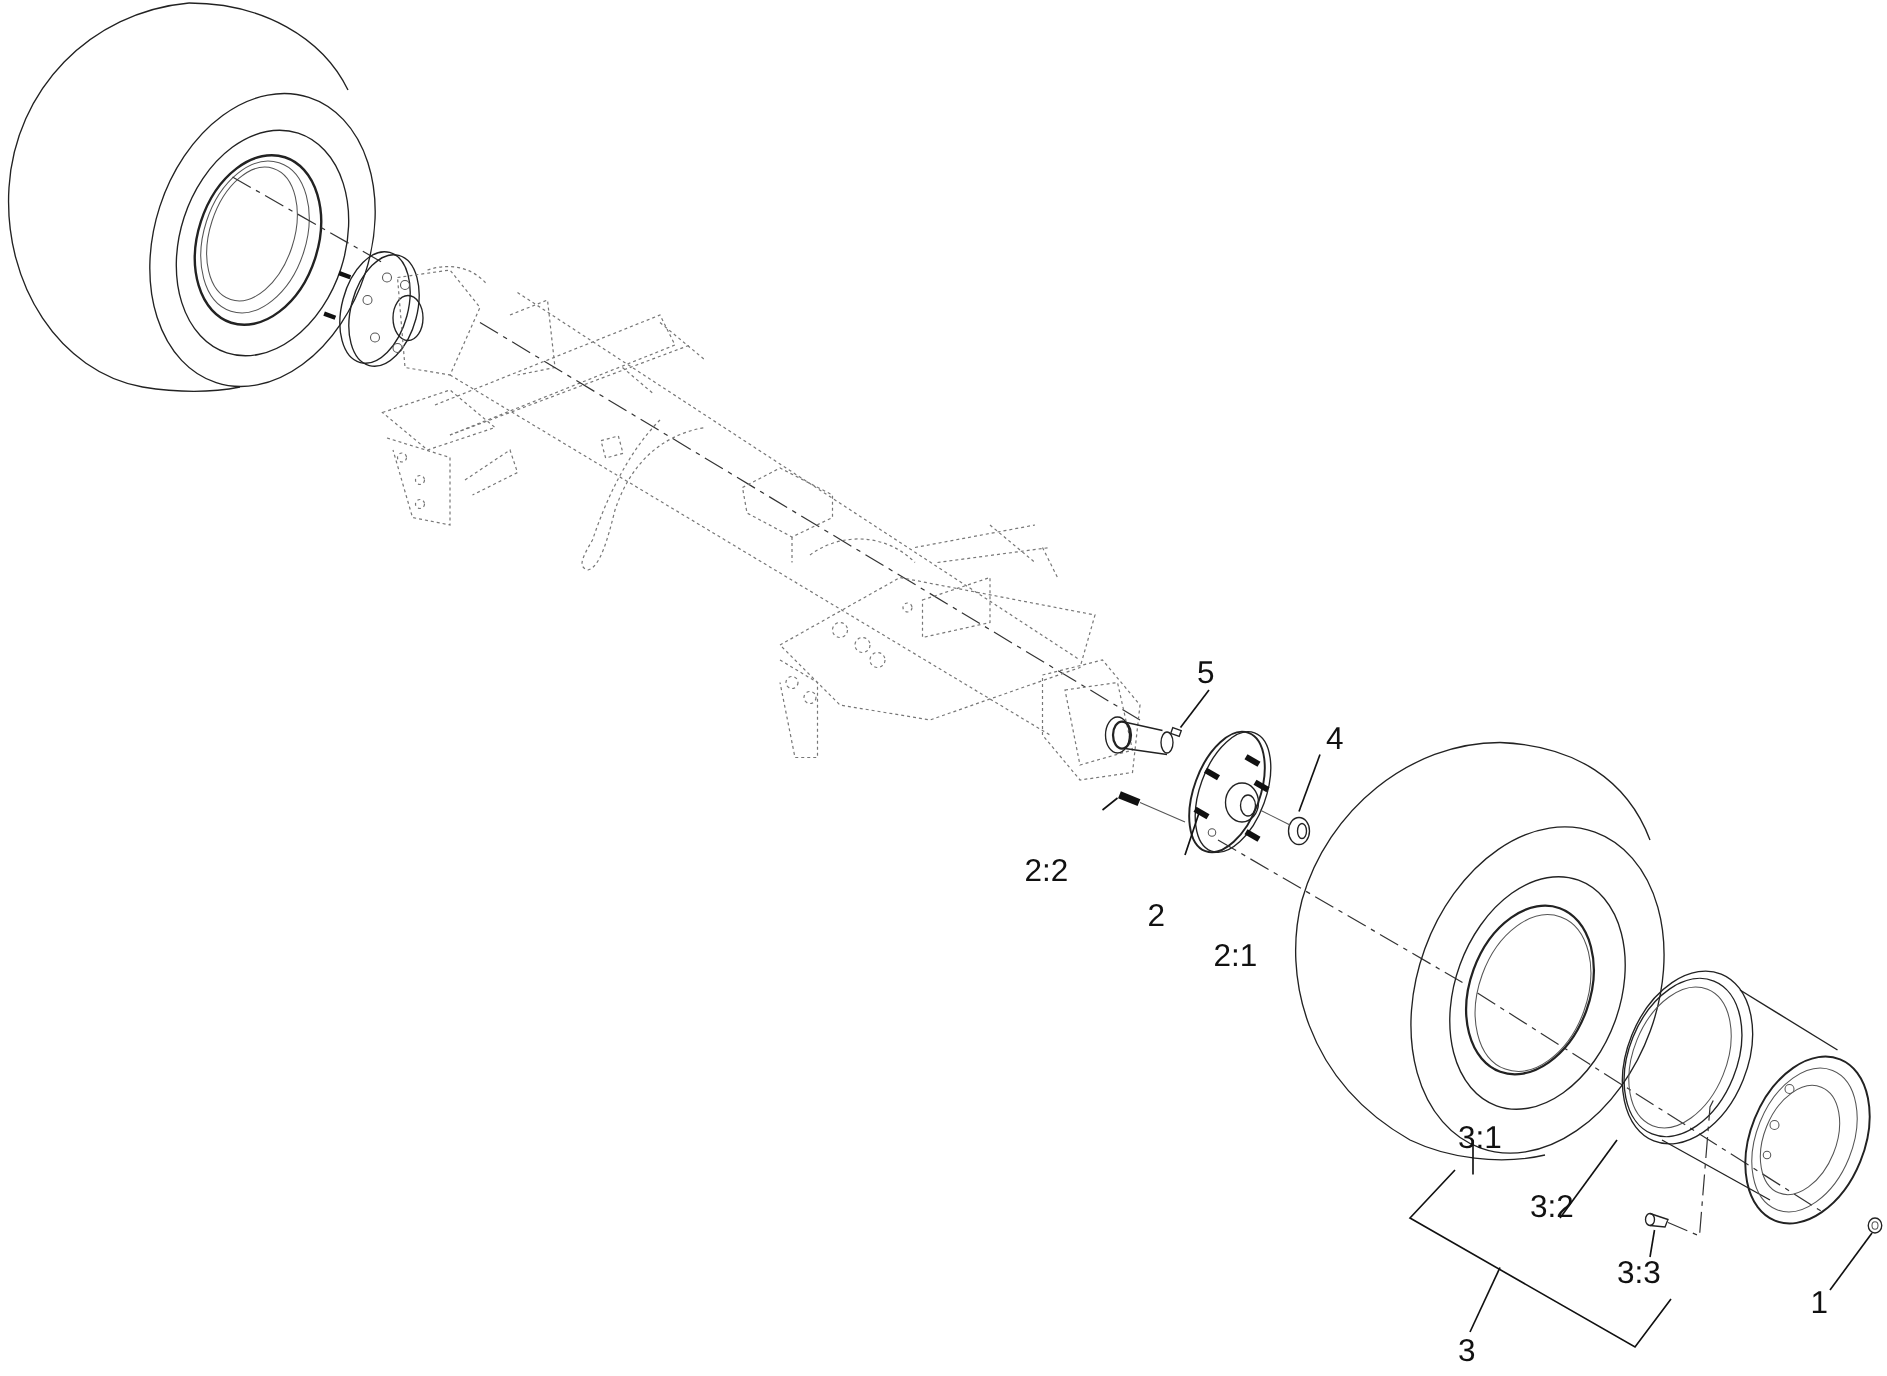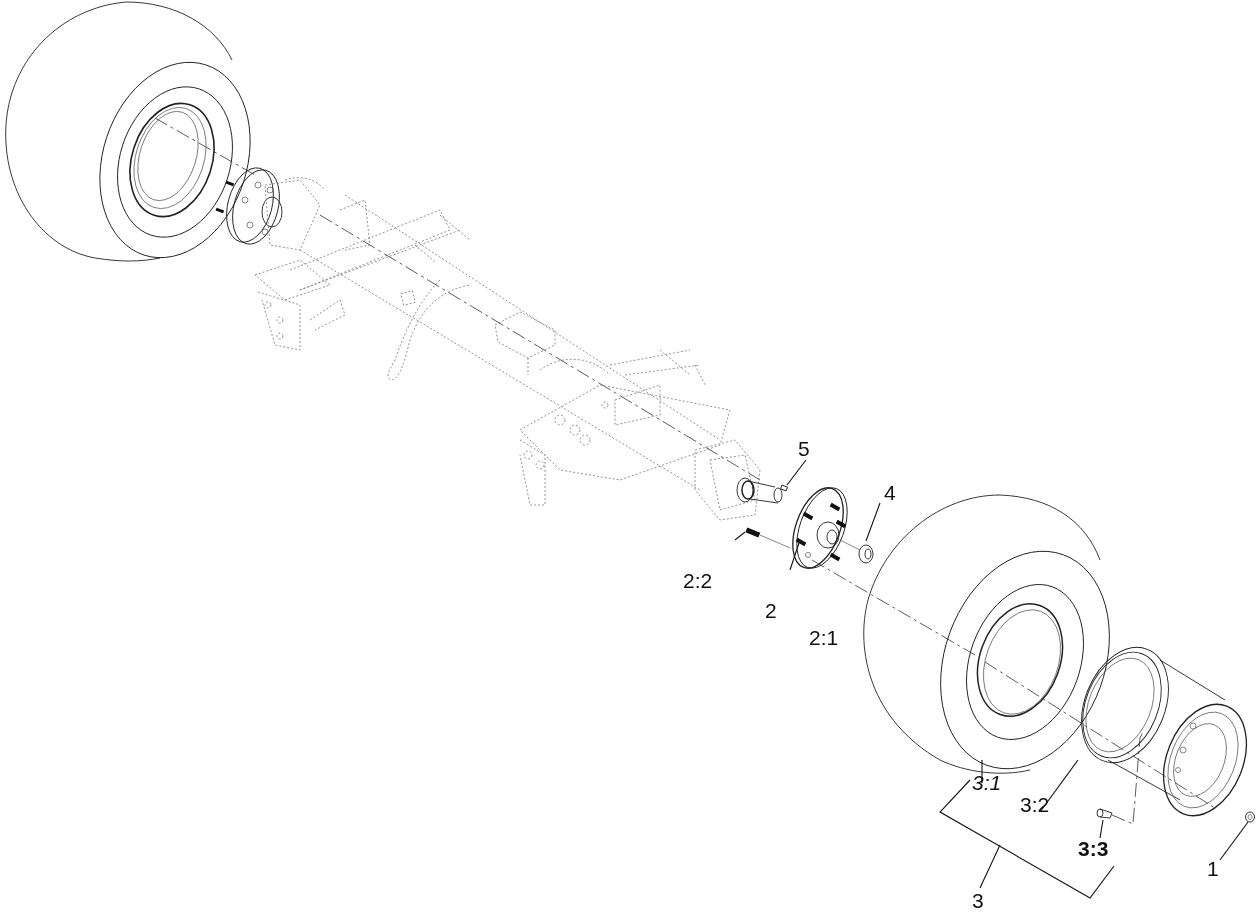--- a/index.html
+++ b/index.html
@@ -170,17 +170,17 @@
     <path class="leader" d="M970,780 L940,812 L1090,898 L1114,866"></path>
     <path class="leader" d="M980,888 L1000,845"></path>
   </g>
 </svg>
 
 <div class="callout" style="left:798px; top:438px;">5</div>
 <div class="callout" style="left:884px; top:482px;">4</div>
 <div class="callout" style="left:683px; top:570px;">2:2</div>
 <div class="callout" style="left:765px; top:600px;">2</div>
 <div class="callout" style="left:765px; top:627px;margin-left:44px;">2:1</div>
-<div class="callout" style="left:972px; top:772px;font-style:italic;">3:1</div>
+<div class="callout" style="left:972px; top:748px;">3:1</div>
 <div class="callout" style="left:1020px; top:794px;">3:2</div>
-<div class="callout" style="left:1078px; top:838px;font-weight:bold;">3:3</div>
+<div class="callout" style="left:1078px; top:838px;">3:3</div>
 <div class="callout" style="left:1207px; top:858px;">1</div>
 <div class="callout" style="left:972px; top:890px;">3</div>
 
 </body></html>

